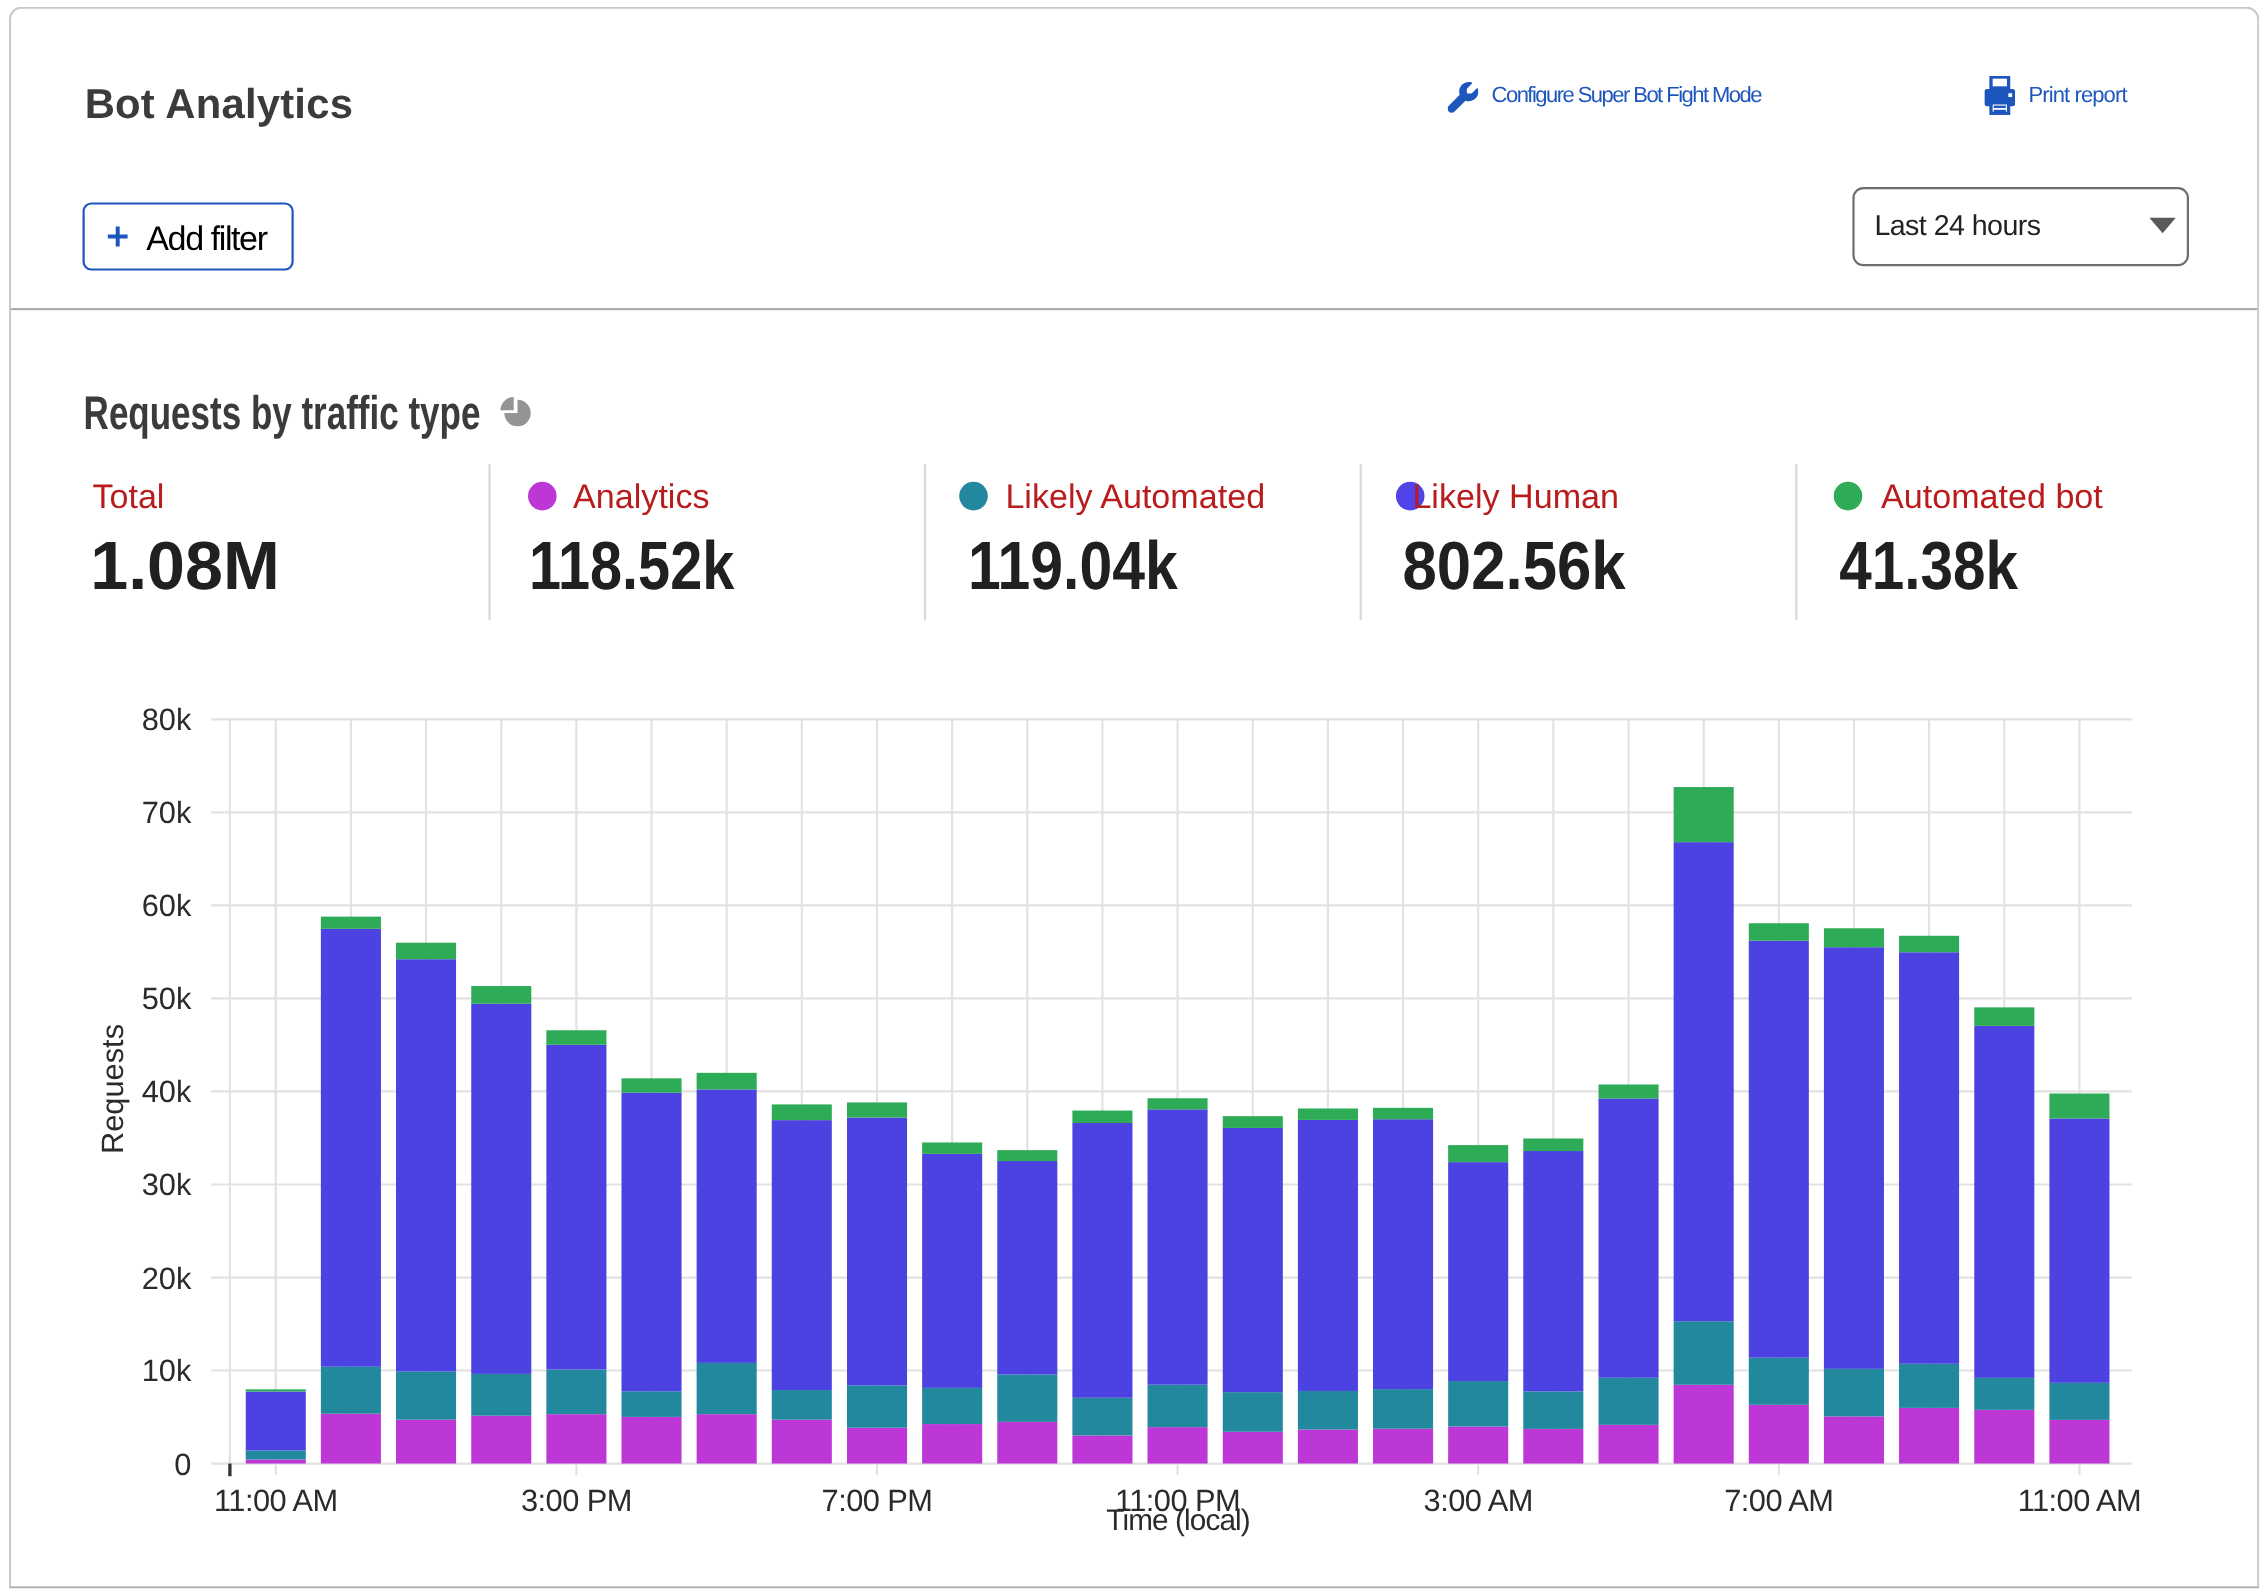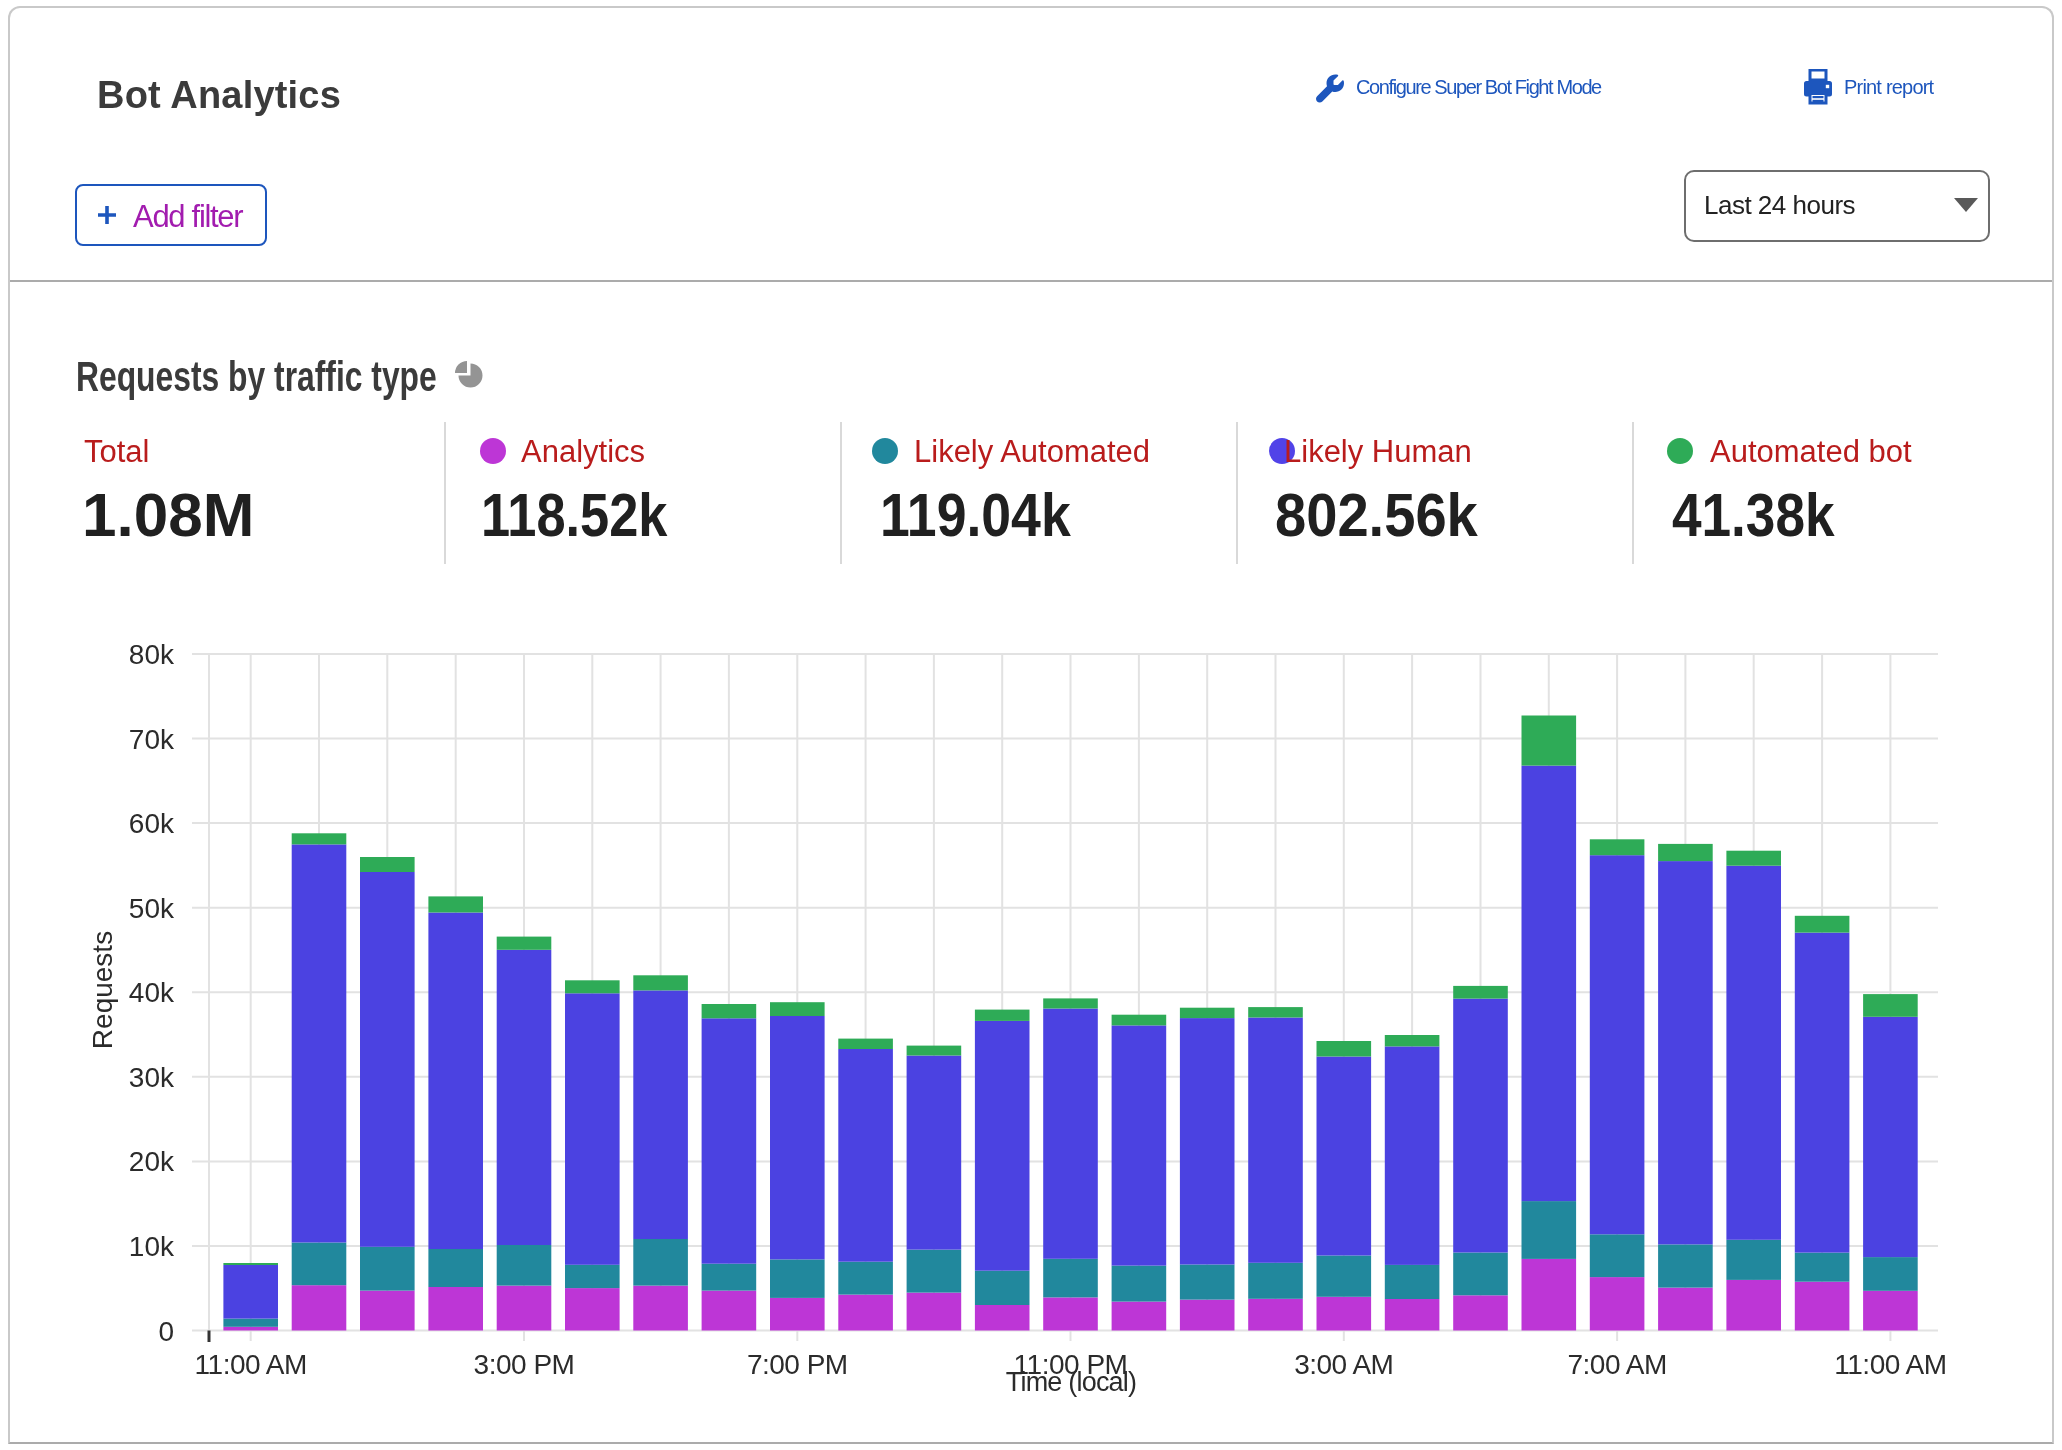--- a/index.html
+++ b/index.html
@@ -1,23 +1,23 @@
 <!DOCTYPE html>
 <html><head>
 <meta charset="utf-8">
 <style>
 * { margin:0; padding:0; box-sizing:border-box; }
 html,body { width:2062px; height:1450px; background:#fff; font-family:"Liberation Sans", sans-serif; position:relative; overflow:hidden; }
 .abs { position:absolute; }
 .card { position:absolute; left:8px; top:6px; width:2046px; height:1438px; border:2px solid #c9c9c9; border-bottom:2px solid #ababab; border-radius:12px 12px 0 0; }
 .hdiv { position:absolute; left:10px; top:280px; width:2042px; height:2px; background:#ababab; }
-h1 { position:absolute; left:77px; top:74px; font-size:38px; font-weight:bold; color:#3b3b3b; letter-spacing:0.2px;margin-left:20px; }
+h1 { position:absolute; left:77px; top:74px; font-size:38px; font-weight:bold; color:#3b3b3b; letter-spacing:0.2px; }
 .link { position:absolute; font-size:20px; color:#1d56bd; top:76px; }
 .btn { position:absolute; left:75px; top:184px; width:192px; height:62px; border:2px solid #1d56bd; border-radius:8px; }
-.btn-label { position:absolute; left:133px; top:199px; font-size:31px; color:#a21caf; letter-spacing:-1.3px; }
+.btn-label { position:absolute; left:133px; top:199px; font-size:31px; color:#000000; letter-spacing:-1.3px; }
 .sel { position:absolute; left:1684px; top:170px; width:306px; height:72px; border:2px solid #6e6e6e; border-radius:10px; }
 .sel-label { position:absolute; left:1704px; top:190px; font-size:26px; color:#222; letter-spacing:-0.5px; }
 .caret { position:absolute; left:1954px; top:198px; width:0; height:0; border-left:12px solid transparent; border-right:12px solid transparent; border-top:14px solid #595959; }
 h2 { position:absolute; left:76px; top:352px; font-size:43px; font-weight:bold; color:#3b3b3b; transform:scaleX(0.74); transform-origin:0 0; white-space:nowrap; }
 .dot { position:absolute; top:438px; width:26px; height:26px; border-radius:50%; }
 .stat-label { position:absolute; top:434px; font-size:31px; color:#b91c1c; white-space:nowrap; }
 .stat-value { position:absolute; top:479px; font-size:62px; font-weight:bold; color:#202020; transform-origin:0 0; white-space:nowrap; }
 .vdiv { position:absolute; top:422px; width:2px; height:142px; background:#d9d9d9; }
 svg text { font-family:"Liberation Sans", sans-serif; }
 </style>

